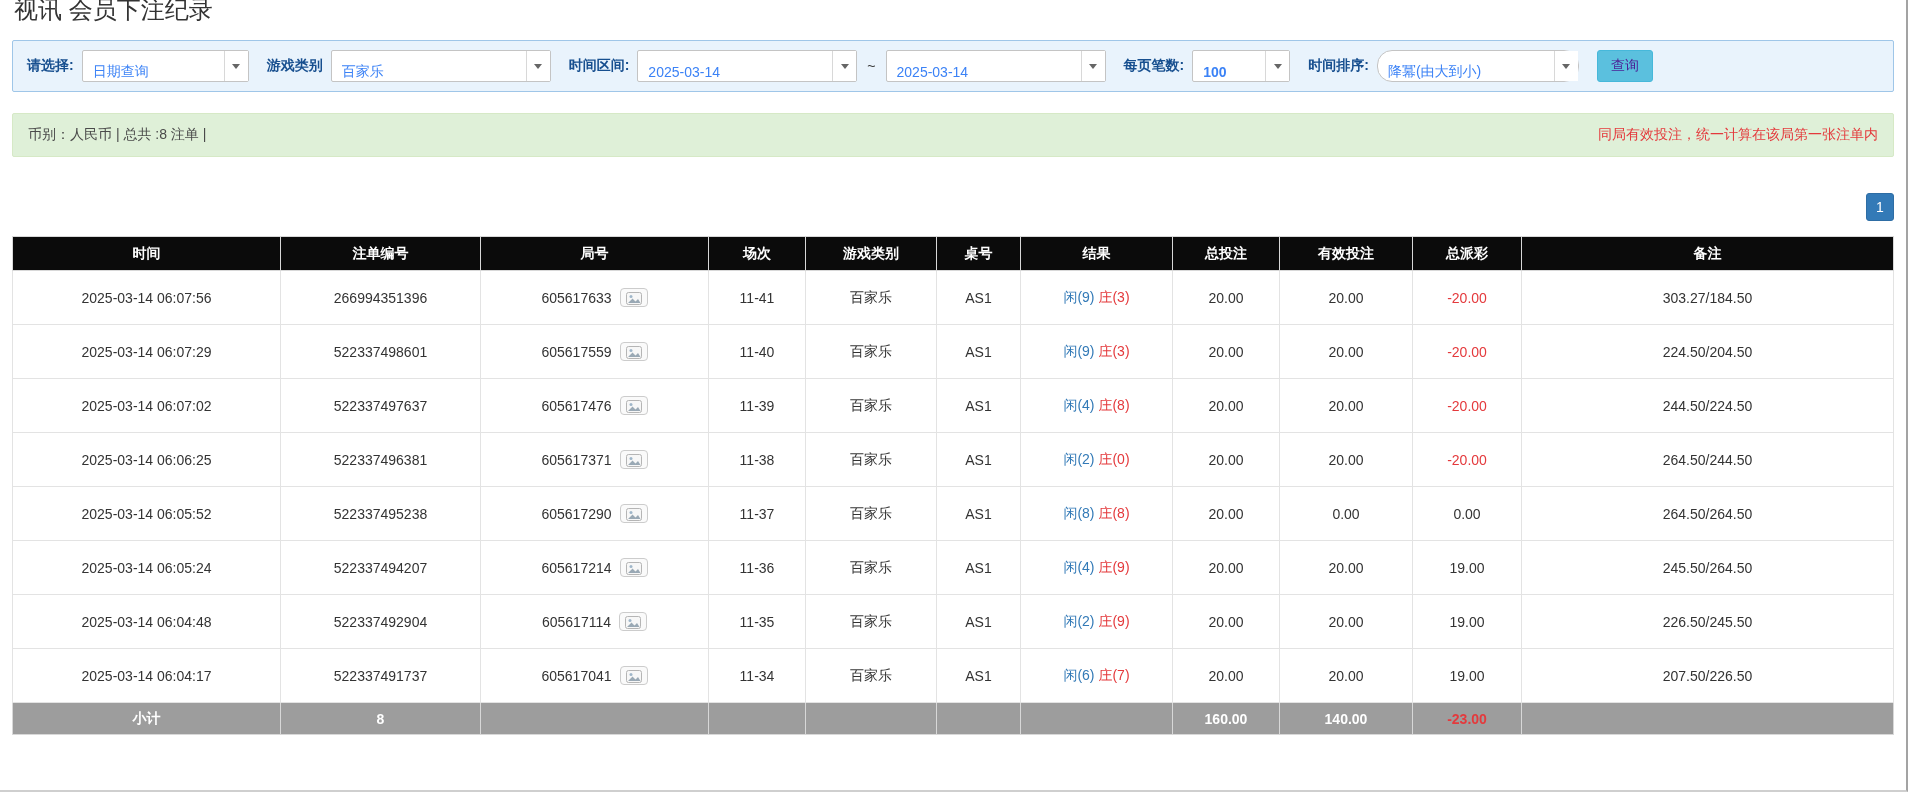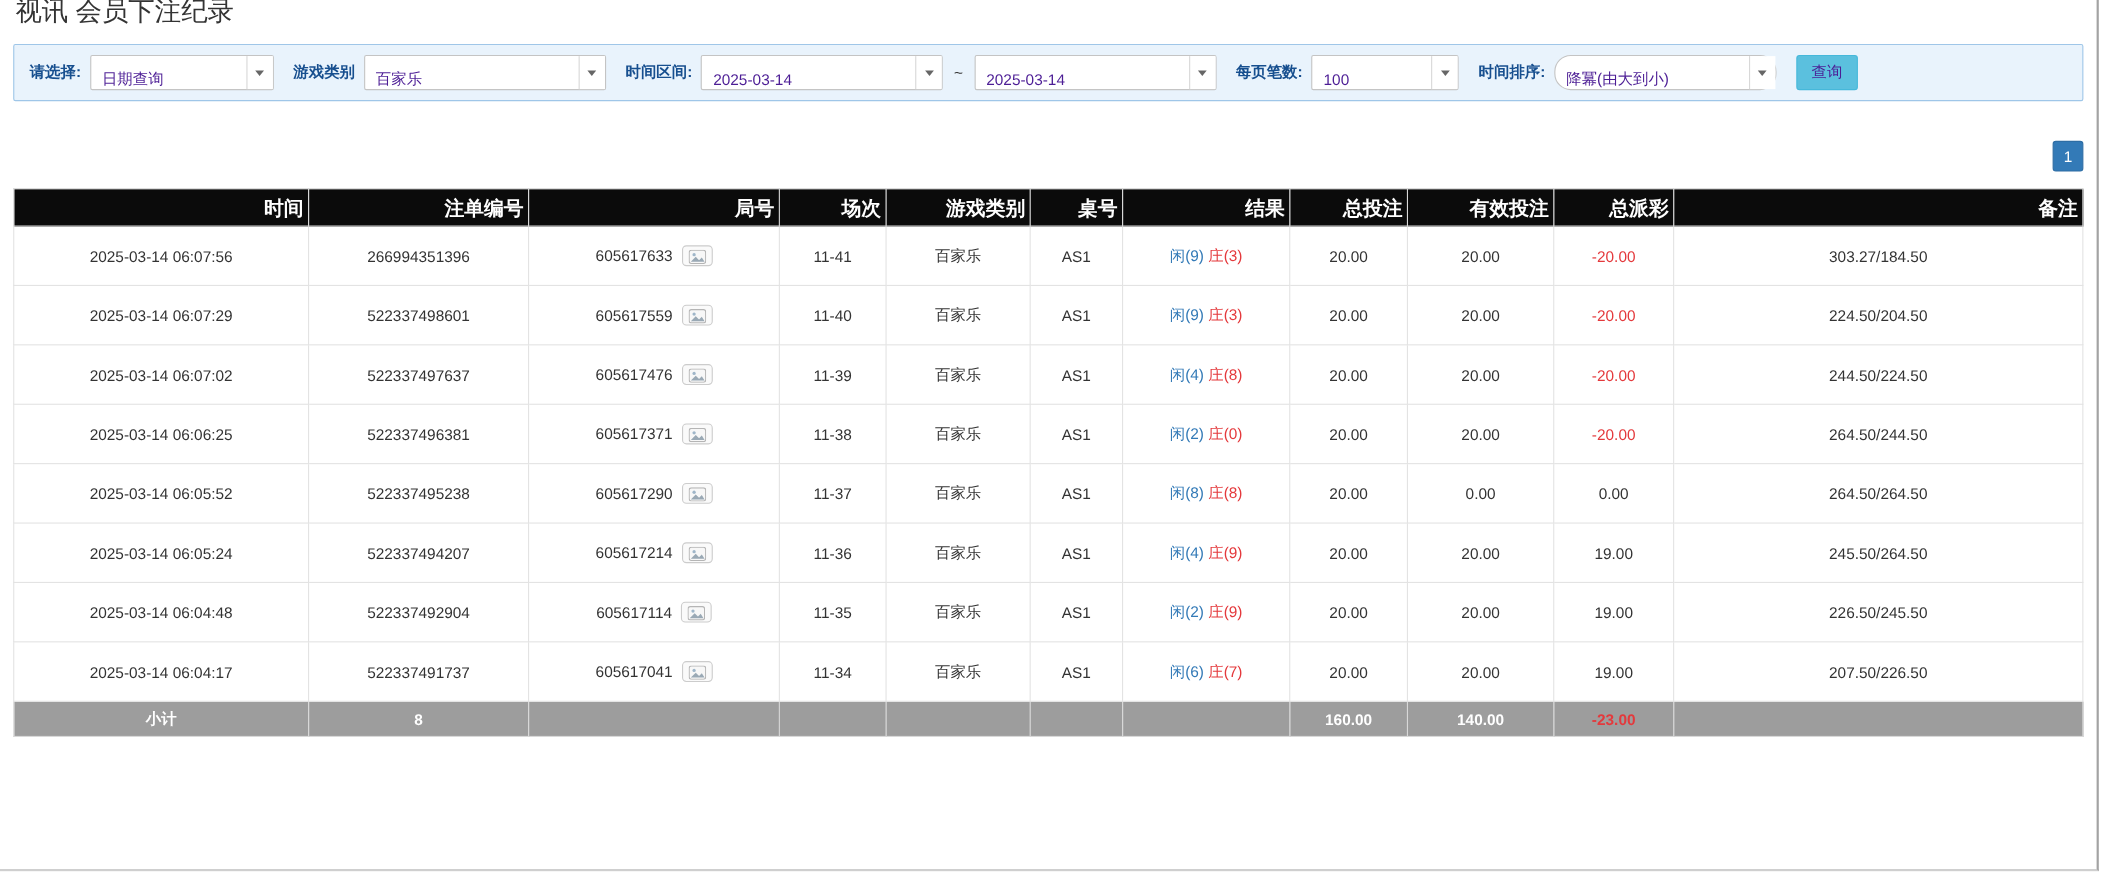--- a/index.html
+++ b/index.html
@@ -25,25 +25,25 @@
     display:flex; align-items:center; gap:8px;
     background:#e9f3fc; border:1px solid #9fc6e8;
     padding:9px 14px; border-radius:2px;
   }
   .flabel { color:#174f8f; font-weight:bold; font-size:14px; white-space:nowrap; }
   .flabel.spaced { margin-left:10px; }
   .combo {
     display:flex; align-items:stretch; background:#fff;
     border:1px solid #c4c4c4; height:32px; border-radius:2px; cursor:pointer;
   }
-  .combo-text { flex:1; display:flex; align-items:center; padding:0 10px; font-size:14px; color:#4c1d95; white-space:nowrap; overflow:hidden;margin-top:12px; }
+  .combo-text { flex:1; display:flex; align-items:center; padding:0 10px; font-size:14px; color:#3b82f6; white-space:nowrap; overflow:hidden;margin-top:12px; }
   .combo-caret { width:24px; border-left:1px solid #d8d8d8; display:flex; align-items:center; justify-content:center; background:#fff; }
   .caret { width:0; height:0; border-left:4px solid transparent; border-right:4px solid transparent; border-top:5px solid #666; }
   .w-query { width:167px; } .w-game { width:220px; } .w-date { width:220px; }
-  .w-per { width:134px; } .w-sort { width:202px;border-radius:15px; }
+  .w-per { width:98px;font-weight:bold; } .w-sort { width:202px;border-radius:15px; }
   .tilde { font-size:14px; color:#333; margin:0 2px; }
   .btn-query {
     margin-left:10px; background:#5bc0de; border:1px solid #46b8da;
     color:#4c1d95; font-size:14px; padding:6px 13px; border-radius:3px; cursor:pointer; white-space:nowrap;
   }
 
   
   .alert {
     margin-top:21px; background:#dff0d8; border:1px solid #d6e9c6; border-radius:2px;
     padding:12px 15px; display:flex; justify-content:space-between; align-items:center;
@@ -54,22 +54,22 @@
   
   .pagination { margin-top:36px; text-align:right; }
   .page-btn {
     min-width:28px; height:28px; background:#337ab7; border:1px solid #2e6da4;
     color:#fff; font-size:14px; border-radius:3px; cursor:pointer;
   }
 
   
   table.records { width:100%; border-collapse:collapse; margin-top:15px; table-layout:fixed; }
   .records th {
-    background:#0b0b0b; color:#fff; font-weight:bold; font-size:18px;
-    height:34px; border:1px solid #d8d8d8; text-align:right; padding:0 4px;
+    background:#0b0b0b; color:#fff; font-weight:bold; font-size:14px;
+    height:34px; border:1px solid #d8d8d8; text-align:center; padding:0 4px;
   }
   .records tbody td {
     border:1px solid #e3e3e3; text-align:center; font-size:14px; color:#333;
     height:54px; padding:0 6px; background:#fff; white-space:nowrap; overflow:hidden;
   }
   .records tfoot td {
     background:#9d9d9d; color:#fff; font-weight:bold; font-size:14px;
     height:32px; border:1px solid #d8d8d8; text-align:center; padding:0 6px;
   }
   .xian { color:#337ab7; }
@@ -134,20 +134,24 @@
       <div class="combo w-sort">
         <span class="combo-text">降冪(由大到小)</span>
         <span class="combo-caret">
             <i class="caret"></i>
           </span>
       </div>
 
       <button class="btn-query">查询</button>
     </div>
 
+    <div class="alert">
+      <span>币别：人民币 | 总共 :8 注单 |</span>
+      <span class="alert-note">同局有效投注，统一计算在该局第一张注单内</span>
+    </div>
 
     <div class="pagination">
       <button class="page-btn">1</button>
     </div>
 
     <table class="records">
       <colgroup>
         <col style="width:268px">
           <col style="width:200px">
           <col style="width:228px">

